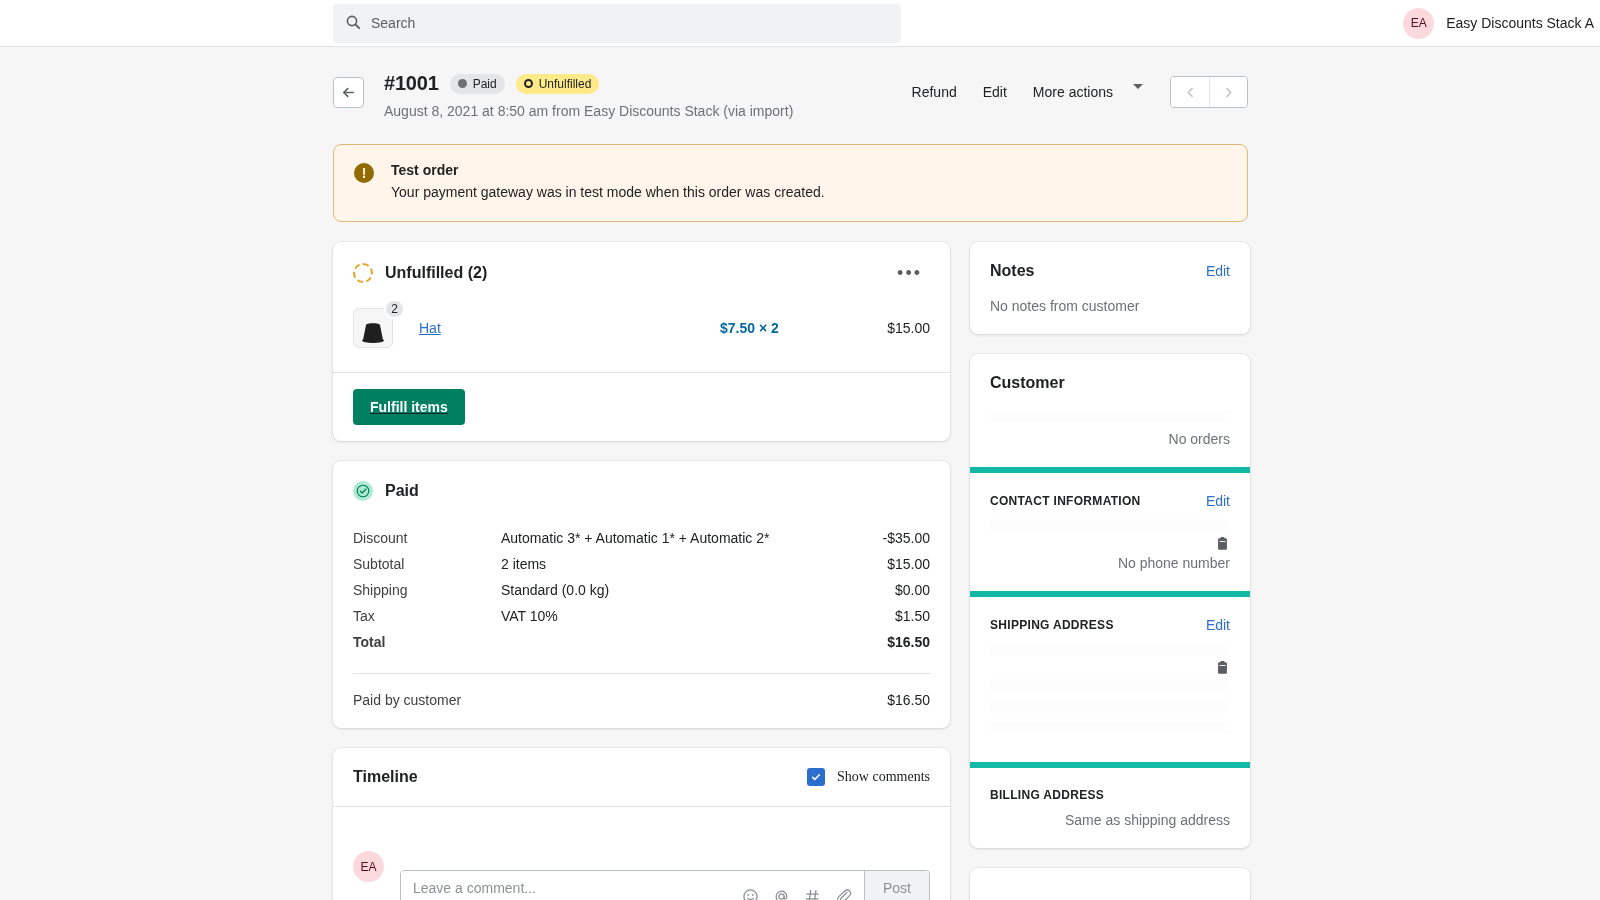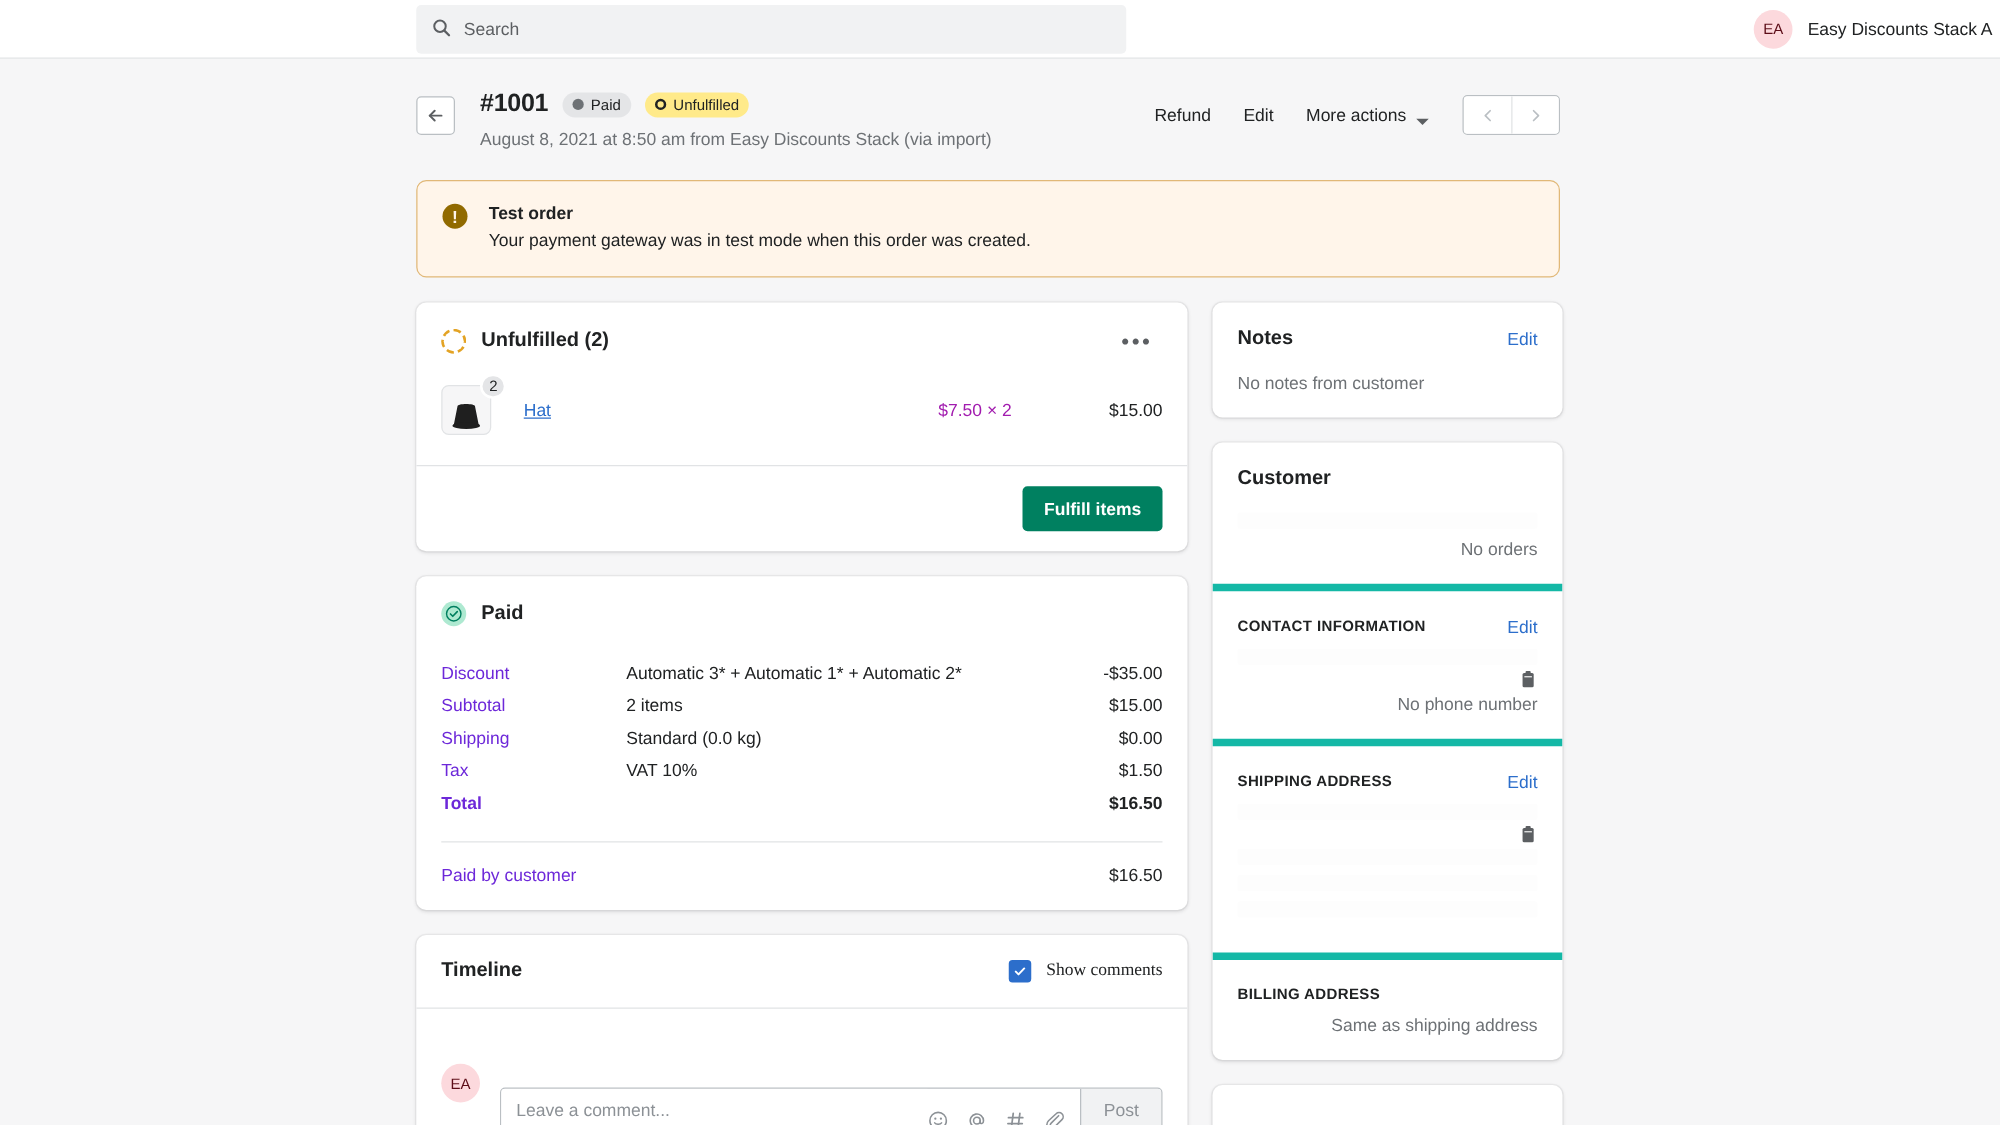--- a/index.html
+++ b/index.html
@@ -137,21 +137,21 @@
     background: transparent;
     border: none;
     font-family: "Liberation Sans", sans-serif;
     font-size: 14px;
     color: #202223;
     padding: 7px 13px;
     border-radius: 4px;
     cursor: pointer;
     white-space: nowrap;
   }
-  .more-actions { display: inline-flex; align-items: flex-end; gap: 8px; }
+  .more-actions { display: inline-flex; align-items: flex-start; gap: 20px; }
   .caret {
     width: 0; height: 0;
     border-left: 5px solid transparent;
     border-right: 5px solid transparent;
     border-top: 5px solid #5c5f62;
   }
   .pager {
     display: flex;
     margin-left: 14px;
     border: 1px solid #babfc3;
@@ -263,28 +263,28 @@
     color: #202223;
   }
   .item-name {
     margin-left: 26px;
     color: #2c6ecb;
     text-decoration: underline;
     cursor: pointer;
     font-size: 14px;
   }
   .item-spacer { flex: 1; }
-  .item-unit { font-size: 14px; color: #a21caf; width: 120px; text-align: center; }
+  .item-unit { font-size: 14px; color: #0369a1; width: 120px; text-align: left; font-weight: bold; }
   .item-total { font-size: 14px; color: #202223; width: 90px; text-align: right; }
 
   .card-footer {
     border-top: 1px solid #e1e3e5;
     padding: 16px 20px;
     display: flex;
-    justify-content: flex-end;
+    text-decoration: underline;
   }
   .btn-primary {
     background: #008060;
     color: #ffffff;
     border: none;
     border-radius: 4px;
     padding: 10px 17px;
     font-family: "Liberation Sans", sans-serif;
     font-size: 14px;
     font-weight: bold;
@@ -292,21 +292,21 @@
   }
 
   
   .totals { padding: 24px 20px 0 20px; }
   .trow {
     display: flex;
     align-items: center;
     padding: 5px 0;
     font-size: 14px;
   }
-  .tlabel { width: 148px; flex: none; color: #6d28d9; }
+  .tlabel { width: 148px; flex: none; color: #404040; }
   .tdesc { flex: 1; color: #202223; }
   .tval { width: 110px; text-align: right; color: #202223; }
   .trow.bold .tlabel, .trow.bold .tval { font-weight: bold; }
   .totals-divider {
     border-top: 1px solid #e1e3e5;
     margin: 18px 20px 0 20px;
   }
   .paid-row {
     display: flex;
     padding: 18px 20px 20px 20px;

